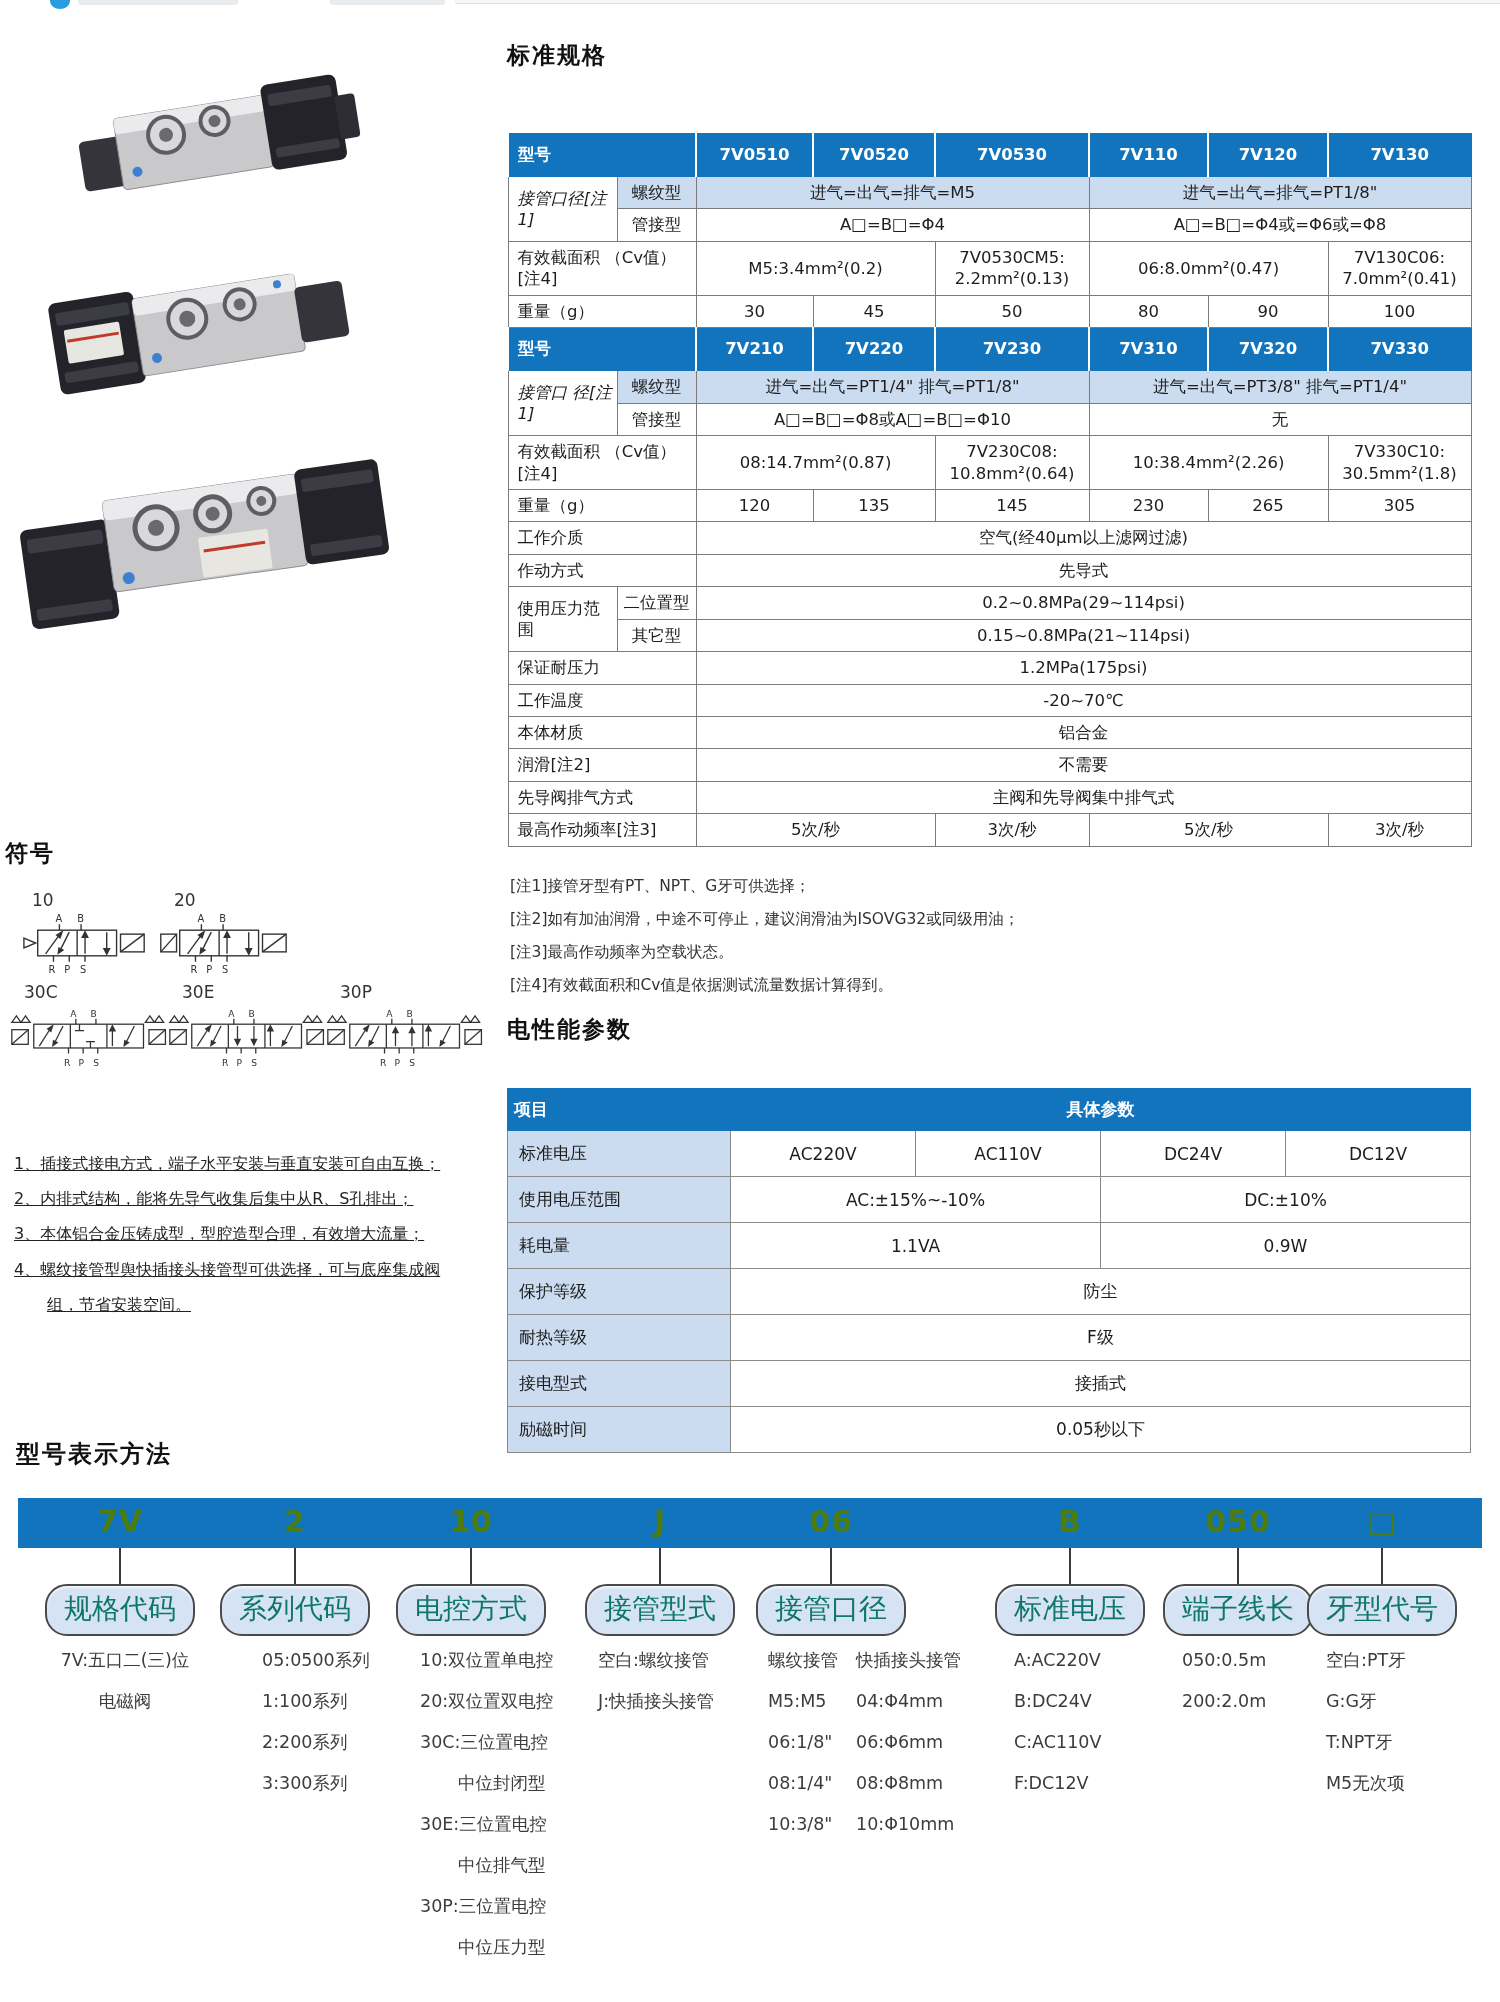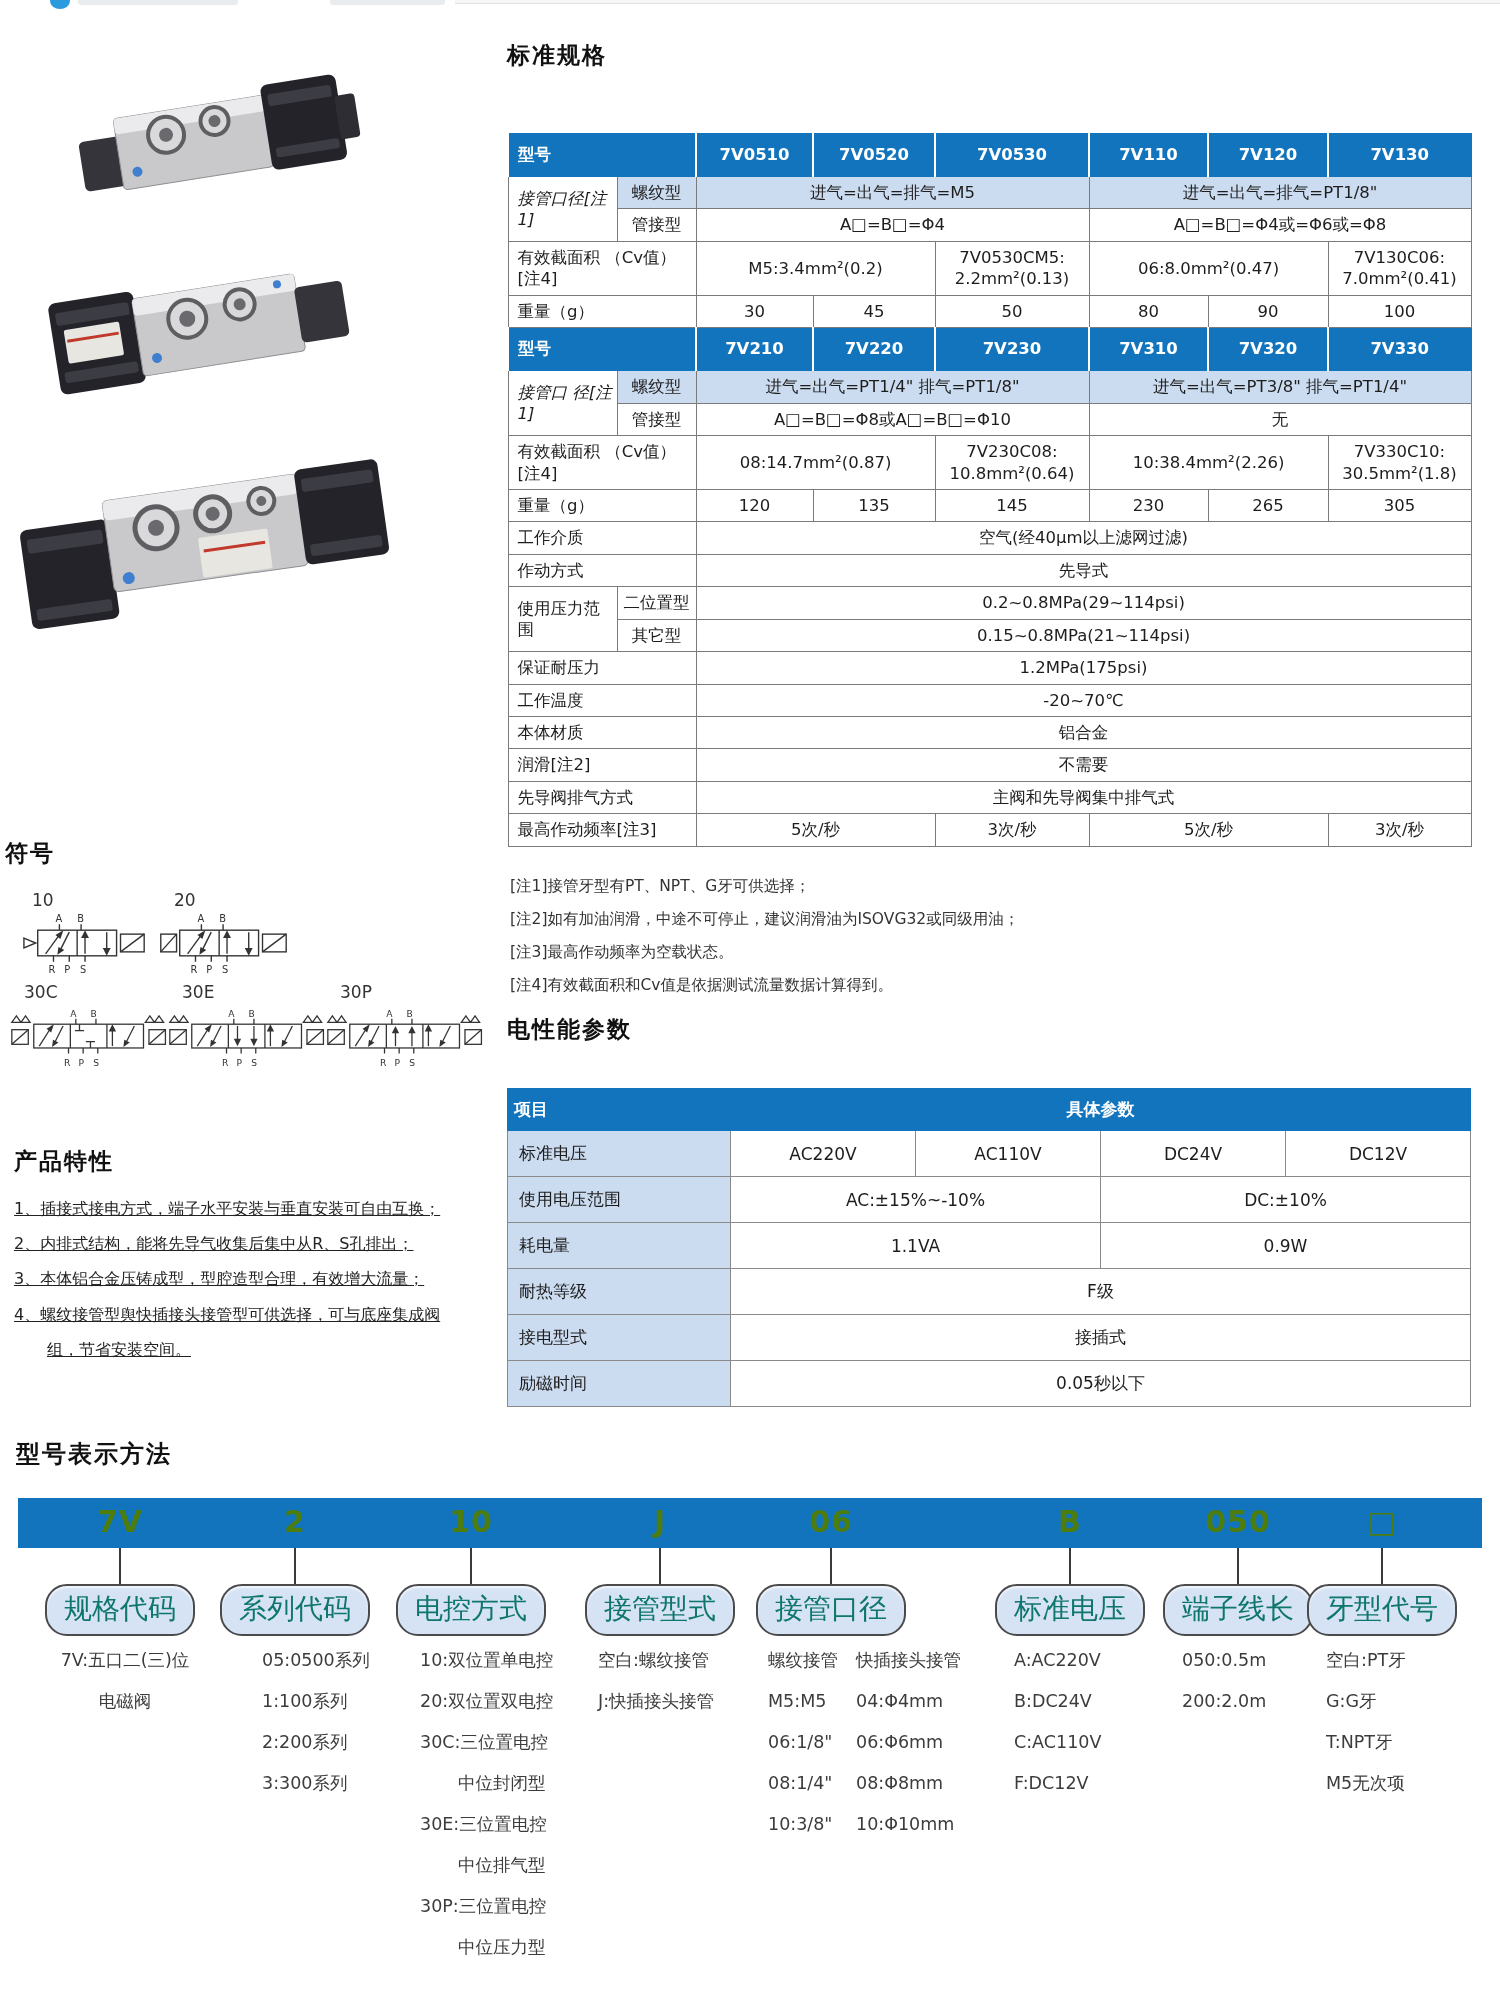--- a/index.html
+++ b/index.html
@@ -296,20 +296,24 @@
     </tr>
     <tr>
       <td class="lb">使用电压范围</td>
       <td colspan="2">AC:±15%~-10%</td>
       <td colspan="2">DC:±10%</td>
     </tr>
     <tr>
       <td class="lb">耗电量</td>
       <td colspan="2">1.1VA</td>
       <td colspan="2">0.9W</td>
+    </tr>
+    <tr>
+      <td class="lb">保护等级</td>
+      <td colspan="4">防尘</td>
     </tr>
     <tr>
       <td class="lb">耐热等级</td>
       <td colspan="4">F级</td>
     </tr>
     <tr>
       <td class="lb">接电型式</td>
       <td colspan="4">接插式</td>
     </tr>
     <tr>
@@ -459,21 +463,20 @@
       <path d="M7 11 L12 18 L2 18 Z M17 11 L22 18 L12 18 Z"></path>
       <rect x="2" y="26" width="18" height="16"></rect>
         <path d="M2 42 L20 26"></path>
       <path d="M153 11 L158 18 L148 18 Z M163 11 L168 18 L158 18 Z"></path>
       <rect x="152" y="26" width="18" height="16"></rect>
         <path d="M152 42 L170 26"></path>
     </svg>
   </div>
 
   <div class="features">
-    <div class="t">产品特性</div>
     <div class="feat">1、插接式接电方式，端子水平安装与垂直安装可自由互换；</div>
     <div class="feat">2、内排式结构，能将先导气收集后集中从R、S孔排出；</div>
     <div class="feat">3、本体铝合金压铸成型，型腔造型合理，有效增大流量；</div>
     <div class="feat">4、螺纹接管型舆快插接头接管型可供选择，可与底座集成阀组，节省安装空间。</div>
   </div>
 
   <div class="sec-title mc-title">型号表示方法</div>
   <div class="mc-bar"></div>
 
   <div class="mc-code" style="left:120px">7V</div>

